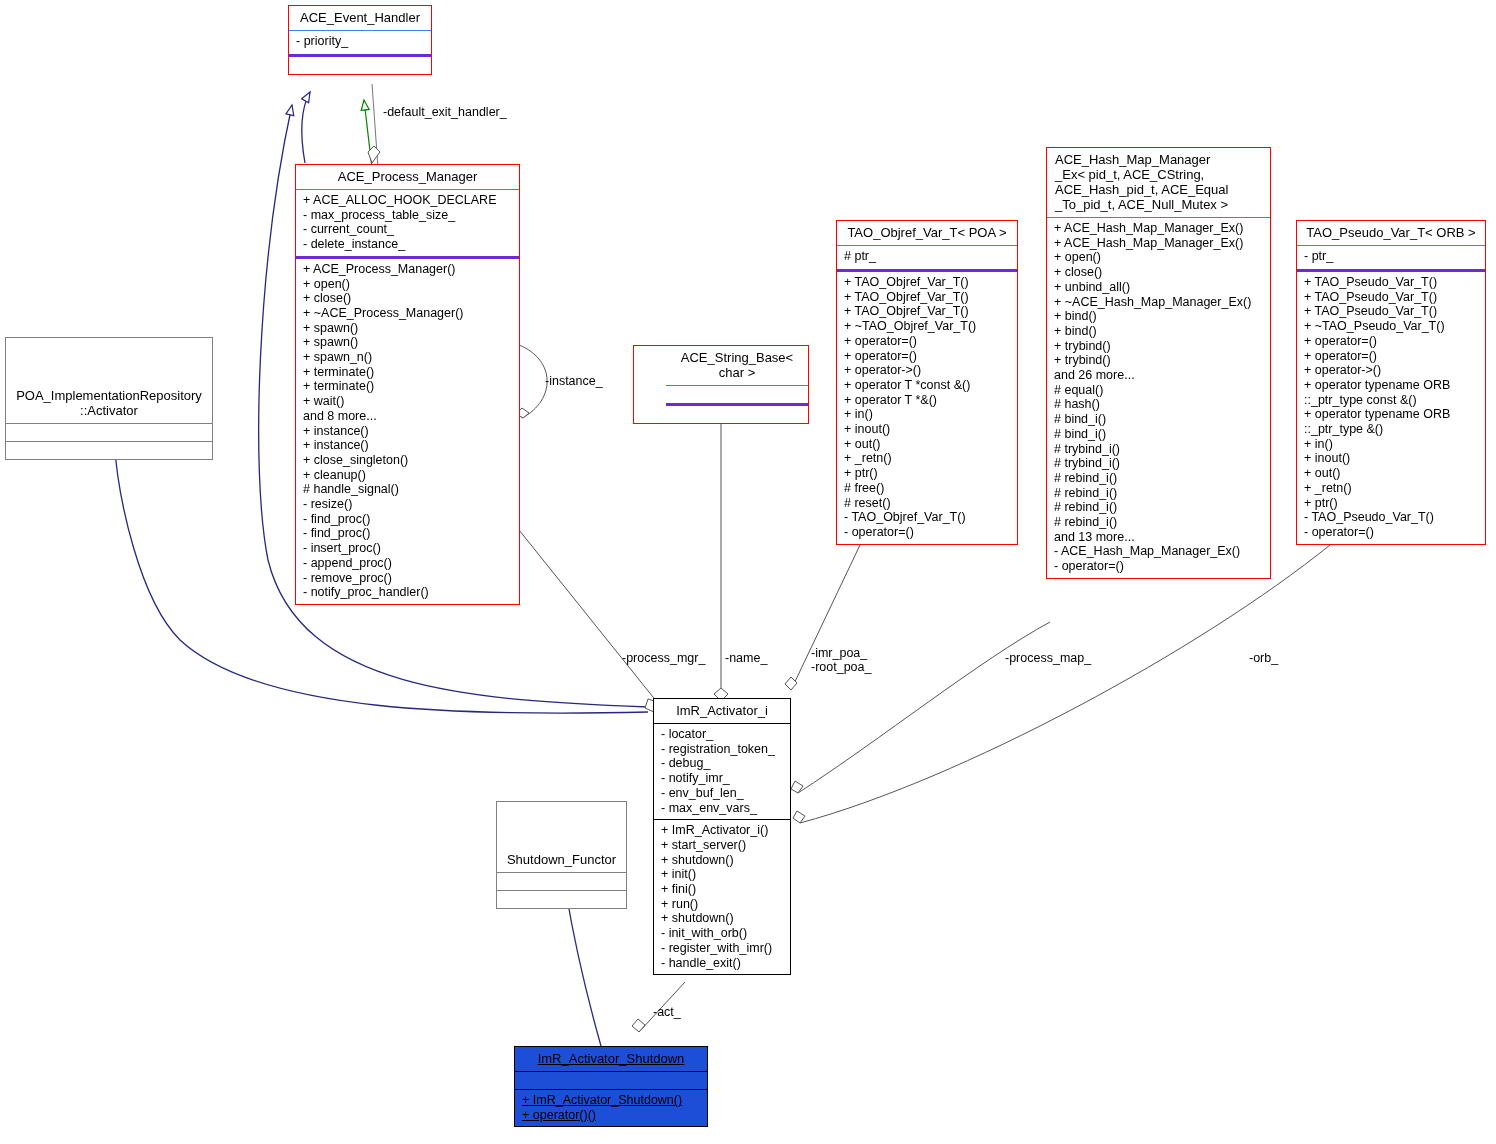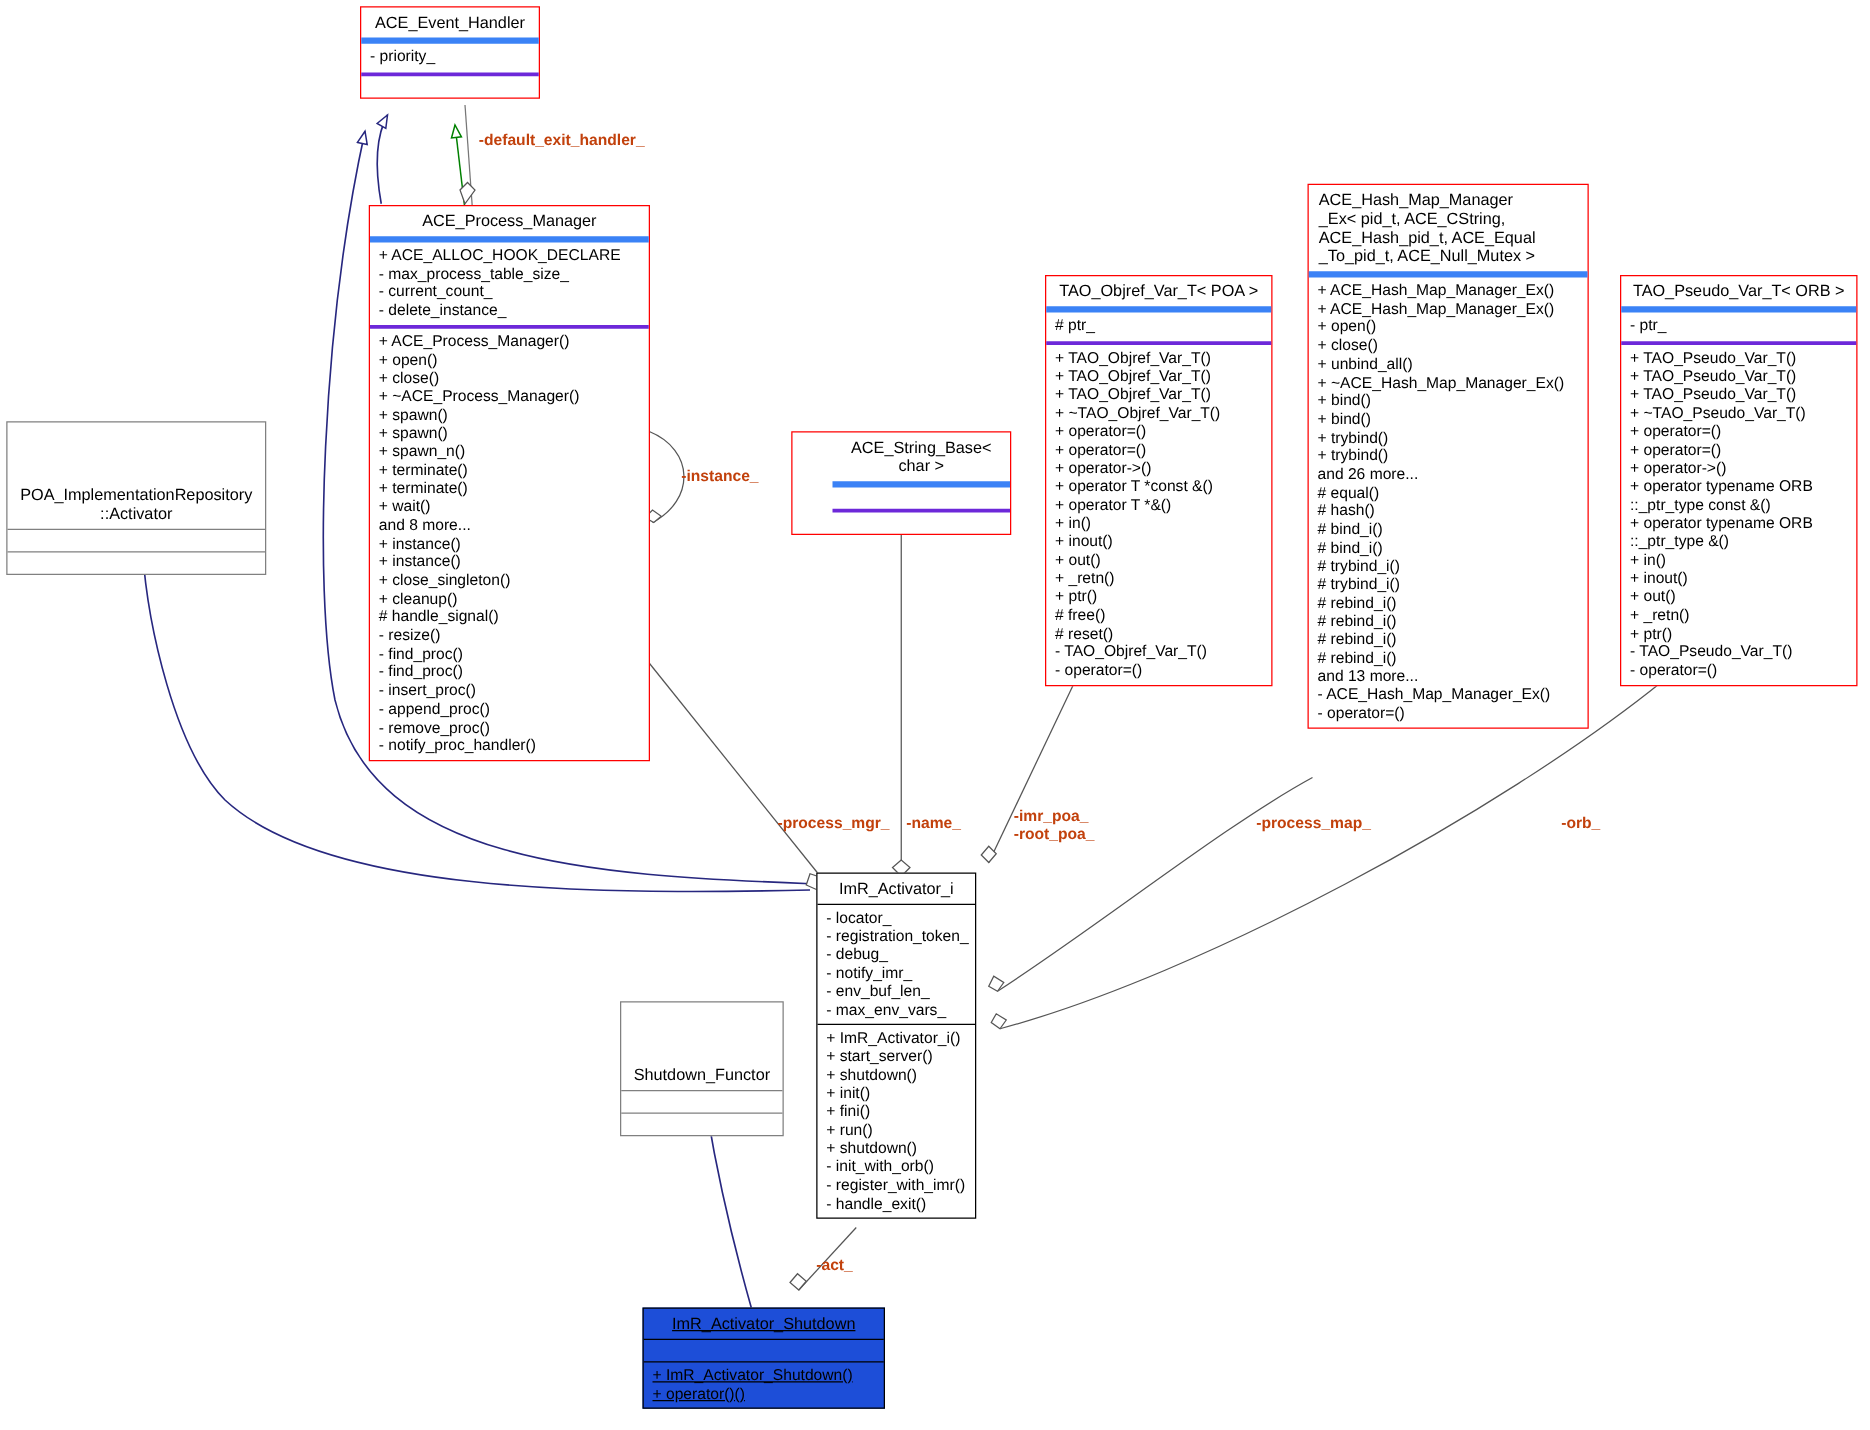--- a/index.html
+++ b/index.html
@@ -45,37 +45,36 @@
     text-align: center;
     padding: 4px 6px 5px 6px;
     white-space: pre-line;
     font-size: 13px;
     line-height: 15px;
   }
   .nsec {
     padding: 3px 5px 4px 7px;
     min-height: 16px;
   }
-  .node.red  > .nhead { border-bottom: 5px solid #3b82f6; }
+  .node.red  > .nhead { border-bottom: 1px solid #3b82f6; }
   .node.red  > .nsec.attrs { border-bottom: 3px solid #6d28d9; }
   .node.gray > .nhead { border-bottom: 1px solid #808080; margin-top: 46px; }
   .node.gray > .nsec.attrs { border-bottom: 1px solid #808080; }
   .node.black> .nhead { border-bottom: 1px solid #000000; }
   .node.black> .nsec.attrs { border-bottom: 1px solid #000000; }
 
   .nsec .mem { white-space: pre; }
   .nsec.empty { height: 17px; padding: 0; }
 
   .edge-label {
     position: absolute;
     font-size: 12.5px;
     line-height: 14px;
-    color: #c2410c;
+    color: #000000;
     white-space: pre-line;
-    font-weight: bold;
   }
 </style>
 </head>
 <body>
 
 <div id="canvas">
 
   <svg class="edges" viewBox="0 0 1496 1144">
     <defs>
       <marker id="hollowArrowNavy" markerWidth="14" markerHeight="14" refX="11" refY="5" orient="auto" markerUnits="userSpaceOnUse">
@@ -265,21 +264,21 @@
       <div class="mem">+ in()</div>
       <div class="mem">+ inout()</div>
       <div class="mem">+ out()</div>
       <div class="mem">+ _retn()</div>
       <div class="mem">+ ptr()</div>
       <div class="mem">- TAO_Pseudo_Var_T()</div>
       <div class="mem">- operator=()</div>
     </div>
   </div>
 
-  <div class="node black" style="left:653px; top:698px; width:128px;">
+  <div class="node black" style="left:653px; top:698px; width:138px;">
     <div class="nhead">ImR_Activator_i</div>
     <div class="nsec attrs">
       <div class="mem">- locator_</div>
       <div class="mem">- registration_token_</div>
       <div class="mem">- debug_</div>
       <div class="mem">- notify_imr_</div>
       <div class="mem">- env_buf_len_</div>
       <div class="mem">- max_env_vars_</div>
     </div>
     <div class="nsec">

